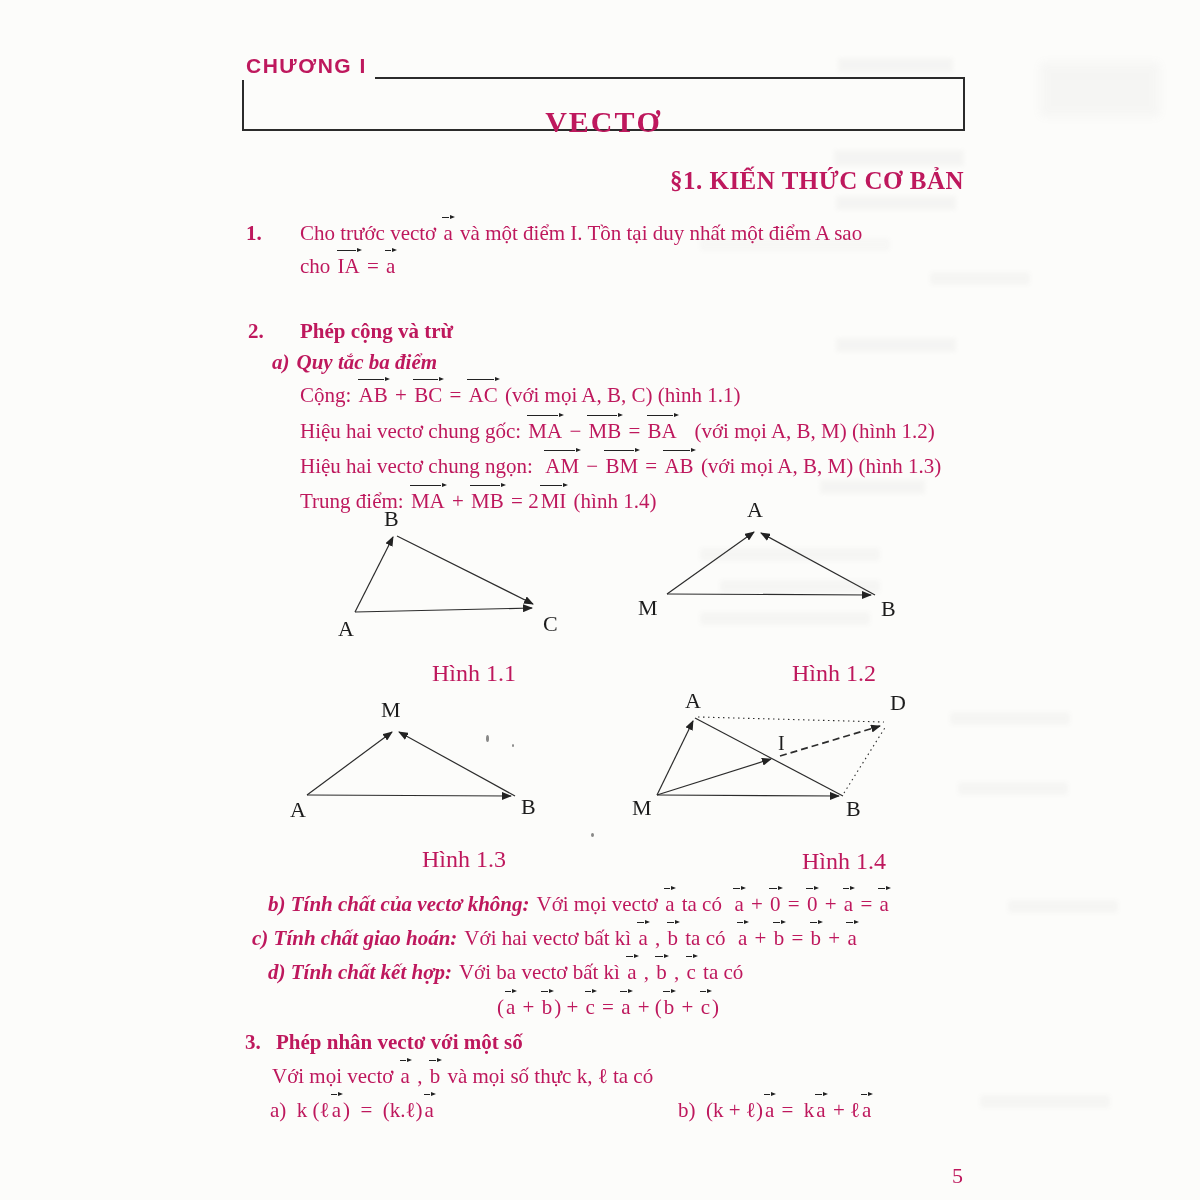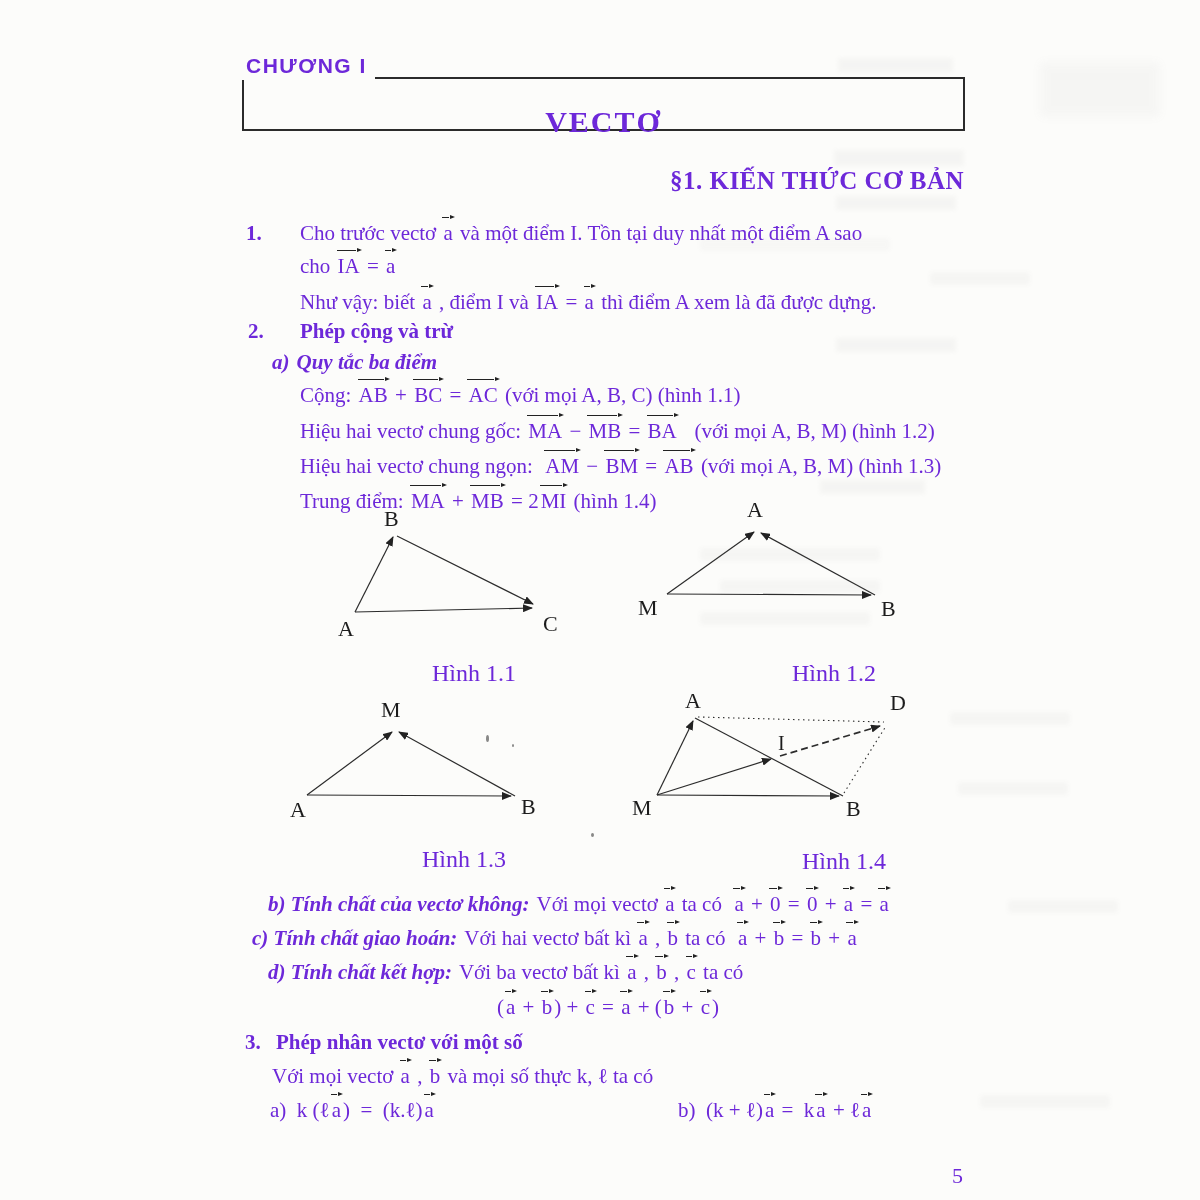--- a/index.html
+++ b/index.html
@@ -1,18 +1,18 @@
 <!DOCTYPE html>
 <html><head>
 <meta charset="utf-8">
 <style>
   html,body{margin:0;padding:0;background:#ffffff;}
   .page{
     position:relative;width:1200px;height:1200px;background:#fcfcfa;overflow:hidden;
-    font-family:"Liberation Serif","DejaVu Serif",serif;color:#6d28d9;
+    font-family:"Liberation Serif","DejaVu Serif",serif;color:#be185d;
   }
   .chapter{
     position:absolute;left:240px;top:54px;background:#fcfcfa;padding:0 8px 2px 6px;
     font-family:"Liberation Sans","DejaVu Sans",sans-serif;font-weight:bold;
     font-size:21px;letter-spacing:1.5px;z-index:3;
   }
   .title-box{
     position:absolute;left:242px;top:77px;width:719px;height:50px;
     border:2px solid #2b2b2b;z-index:2;display:flex;align-items:center;justify-content:center;
   }
@@ -61,21 +61,20 @@
 
   <div class="chapter">CHƯƠNG I</div>
   <div class="title-box">
     <span>VECTƠ</span>
   </div>
   <div class="section-title">§1. KIẾN THỨC CƠ BẢN</div>
 
   <div class="line num" style="left:246px;top:219px">1.</div>
   <div class="line" style="left:300px;top:219px">Cho trước vectơ <span class="vec">a</span> và một điểm I. Tồn tại duy nhất một điểm A sao</div>
   <div class="line" style="left:300px;top:252px">cho <span class="vec">IA</span> = <span class="vec">a</span></div>
-  <div class="line" style="left:300px;top:288px">Như vậy: biết <span class="vec">a</span> , điểm I và <span class="vec">IA</span> = <span class="vec">a</span> thì điểm A xem là đã được dựng.</div>
 
   <div class="line num" style="left:248px;top:317px">2.</div>
   <div class="line bold" style="left:300px;top:317px">Phép cộng và trừ</div>
   <div class="line" style="left:272px;top:348px">
     <span class="bi lbl">a)</span><span class="bi">Quy tắc ba điểm</span>
   </div>
   <div class="line" style="left:300px;top:381px">Cộng: <span class="vec">AB</span> + <span class="vec">BC</span> = <span class="vec">AC</span> (với mọi A, B, C) (hình 1.1)</div>
   <div class="line" style="left:300px;top:417px">Hiệu hai vectơ chung gốc: <span class="vec">MA</span> − <span class="vec">MB</span> = <span class="vec">BA</span> &nbsp; (với mọi A, B, M) (hình 1.2)</div>
   <div class="line" style="left:300px;top:452px">Hiệu hai vectơ chung ngọn: &nbsp;<span class="vec">AM</span> − <span class="vec">BM</span> = <span class="vec">AB</span> (với mọi A, B, M) (hình 1.3)</div>
   <div class="line" style="left:300px;top:487px">Trung điểm: <span class="vec">MA</span> + <span class="vec">MB</span> = 2<span class="vec">MI</span> (hình 1.4)</div>

